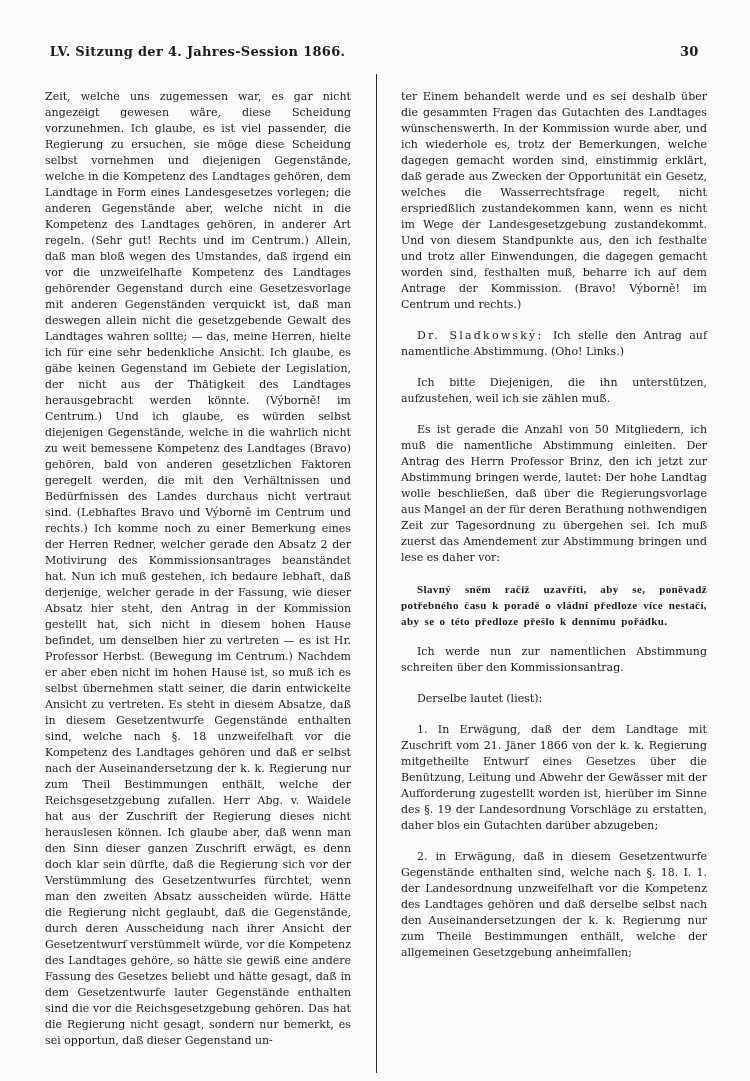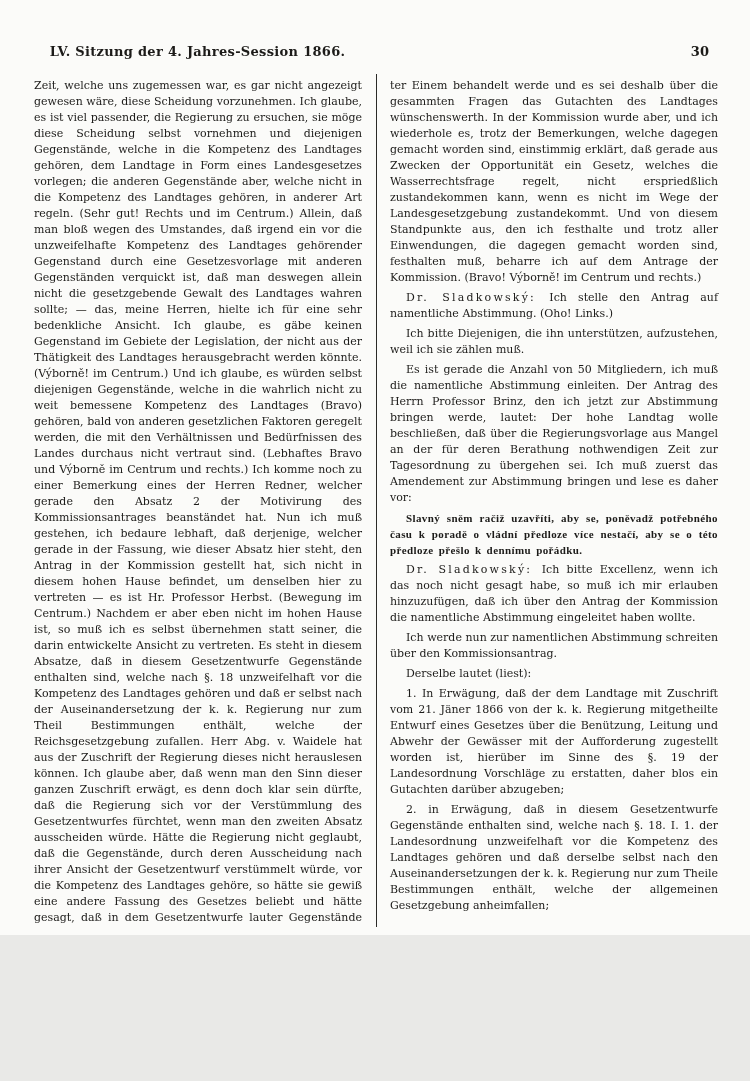--- a/index.html
+++ b/index.html
@@ -4,41 +4,41 @@
 <style>
   html, body {
     margin: 0;
     padding: 0;
     background: #e9e9e7;
     font-family: "DejaVu Serif", "Liberation Serif", serif;
   }
   .page {
     position: relative;
     width: 750px;
-    height: 935px;
+    height: 1081px;
     margin: 0 auto;
     background: #fbfbf9;
     color: #1c1b19;
     overflow: hidden;
   }
   .header {
     position: absolute;
     top: 44px;
     left: 30px;
     right: 30px;
     display: flex;
     align-items: baseline;
     justify-content: space-between;
     font-size: 13px;
     font-weight: bold;
     letter-spacing: 0.3px;
     white-space: nowrap;
   }
   .header .h-left  { width: 335px; text-align: center; }
-  .header .h-num   { width: 40px;  text-align: center; }
+  .header .h-num   { width: 40px;  text-align: left; }
   .header .h-right { width: 335px; text-align: center; }
   .body-columns {
     position: absolute;
     top: 74px;
     left: 30px;
     right: 28px;
     bottom: 8px;
     display: flex;
   }
   .column {
@@ -48,21 +48,21 @@
     font-size: 11px;
     line-height: 16px;
   }
   .col-divider {
     width: 1px;
     background: #2b2a28;
     margin: 0 9px 0 10px;
     flex: none;
   }
   .para {
-    margin: 4px;
+    margin: 15px;
     text-indent: 0;
   }
   .para.indent { text-indent: 16px; }
   .speaker { letter-spacing: 2.2px; }
   .para.czech {
     font-weight: bold;
     letter-spacing: 0.4px;
     word-spacing: 2px;
     font-family: Liberation Serif, serif;
   }
@@ -81,20 +81,19 @@
     <div class="column">
         <p class="para">Zeit, welche uns zugemessen war, es gar nicht angezeigt gewesen wäre, diese Scheidung vorzunehmen. Ich glaube, es ist viel passender, die Regierung zu ersuchen, sie möge diese Scheidung selbst vornehmen und diejenigen Gegenstände, welche in die Kompetenz des Landtages gehören, dem Landtage in Form eines Landesgesetzes vorlegen; die anderen Gegenstände aber, welche nicht in die Kompetenz des Landtages gehören, in anderer Art regeln. (Sehr gut! Rechts und im Centrum.) Allein, daß man bloß wegen des Umstandes, daß irgend ein vor die unzweifelhafte Kompetenz des Landtages gehörender Gegenstand durch eine Gesetzesvorlage mit anderen Gegenständen verquickt ist, daß man deswegen allein nicht die gesetzgebende Gewalt des Landtages wahren sollte; — das, meine Herren, hielte ich für eine sehr bedenkliche Ansicht. Ich glaube, es gäbe keinen Gegenstand im Gebiete der Legislation, der nicht aus der Thätigkeit des Landtages herausgebracht werden könnte. (Výborně! im Centrum.) Und ich glaube, es würden selbst diejenigen Gegenstände, welche in die wahrlich nicht zu weit bemessene Kompetenz des Landtages (Bravo) gehören, bald von anderen gesetzlichen Faktoren geregelt werden, die mit den Verhältnissen und Bedürfnissen des Landes durchaus nicht vertraut sind. (Lebhaftes Bravo und Výborně im Centrum und rechts.) Ich komme noch zu einer Bemerkung eines der Herren Redner, welcher gerade den Absatz 2 der Motivirung des Kommissionsantrages beanständet hat. Nun ich muß gestehen, ich bedaure lebhaft, daß derjenige, welcher gerade in der Fassung, wie dieser Absatz hier steht, den Antrag in der Kommission gestellt hat, sich nicht in diesem hohen Hause befindet, um denselben hier zu vertreten — es ist Hr. Professor Herbst. (Bewegung im Centrum.) Nachdem er aber eben nicht im hohen Hause ist, so muß ich es selbst übernehmen statt seiner, die darin entwickelte Ansicht zu vertreten. Es steht in diesem Absatze, daß in diesem Gesetzentwurfe Gegenstände enthalten sind, welche nach §. 18 unzweifelhaft vor die Kompetenz des Landtages gehören und daß er selbst nach der Auseinandersetzung der k. k. Regierung nur zum Theil Bestimmungen enthält, welche der Reichsgesetzgebung zufallen. Herr Abg. v. Waidele hat aus der Zuschrift der Regierung dieses nicht herauslesen können. Ich glaube aber, daß wenn man den Sinn dieser ganzen Zuschrift erwägt, es denn doch klar sein dürfte, daß die Regierung sich vor der Verstümmlung des Gesetzentwurfes fürchtet, wenn man den zweiten Absatz ausscheiden würde. Hätte die Regierung nicht geglaubt, daß die Gegenstände, durch deren Ausscheidung nach ihrer Ansicht der Gesetzentwurf verstümmelt würde, vor die Kompetenz des Landtages gehöre, so hätte sie gewiß eine andere Fassung des Gesetzes beliebt und hätte gesagt, daß in dem Gesetzentwurfe lauter Gegenstände enthalten sind die vor die Reichsgesetzgebung gehören. Das hat die Regierung nicht gesagt, sondern nur bemerkt, es sei opportun, daß dieser Gegenstand un-</p>
       </div>
     <div class="col-divider"></div>
     <div class="column">
         <p class="para">ter Einem behandelt werde und es sei deshalb über die gesammten Fragen das Gutachten des Landtages wünschenswerth. In der Kommission wurde aber, und ich wiederhole es, trotz der Bemerkungen, welche dagegen gemacht worden sind, einstimmig erklärt, daß gerade aus Zwecken der Opportunität ein Gesetz, welches die Wasserrechtsfrage regelt, nicht erspriedßlich zustandekommen kann, wenn es nicht im Wege der Landesgesetzgebung zustandekommt. Und von diesem Standpunkte aus, den ich festhalte und trotz aller Einwendungen, die dagegen gemacht worden sind, festhalten muß, beharre ich auf dem Antrage der Kommission. (Bravo! Výborně! im Centrum und rechts.)</p>
         <p class="para indent"><span class="speaker">Dr. Sladkowský: </span>Ich stelle den Antrag auf namentliche Abstimmung. (Oho! Links.)</p>
         <p class="para indent">Ich bitte Diejenigen, die ihn unterstützen, aufzustehen, weil ich sie zählen muß.</p>
         <p class="para indent">Es ist gerade die Anzahl von 50 Mitgliedern, ich muß die namentliche Abstimmung einleiten. Der Antrag des Herrn Professor Brinz, den ich jetzt zur Abstimmung bringen werde, lautet: Der hohe Landtag wolle beschließen, daß über die Regierungsvorlage aus Mangel an der für deren Berathung nothwendigen Zeit zur Tagesordnung zu übergehen sei. Ich muß zuerst das Amendement zur Abstimmung bringen und lese es daher vor:</p>
         <p class="para indent czech">Slavný sněm račiž uzavříti, aby se, poněvadž potřebného času k poradě o vládní předloze více nestačí, aby se o této předloze přešlo k dennímu pořádku.</p>
-        <p class="para indent"><span class="speaker">Dr. Sladkowský: </span>Ich bitte Excellenz, wenn ich das noch nicht gesagt habe, so muß ich mir erlauben hinzuzufügen, daß ich über den Antrag der Kommission die namentliche Abstimmung eingeleitet haben wollte.</p>
         <p class="para indent">Ich werde nun zur namentlichen Abstimmung schreiten über den Kommissionsantrag.</p>
         <p class="para indent">Derselbe lautet (liest):</p>
         <p class="para indent">1. In Erwägung, daß der dem Landtage mit Zuschrift vom 21. Jäner 1866 von der k. k. Regierung mitgetheilte Entwurf eines Gesetzes über die Benützung, Leitung und Abwehr der Gewässer mit der Aufforderung zugestellt worden ist, hierüber im Sinne des §. 19 der Landesordnung Vorschläge zu erstatten, daher blos ein Gutachten darüber abzugeben;</p>
         <p class="para indent">2. in Erwägung, daß in diesem Gesetzentwurfe Gegenstände enthalten sind, welche nach §. 18. I. 1. der Landesordnung unzweifelhaft vor die Kompetenz des Landtages gehören und daß derselbe selbst nach den Auseinandersetzungen der k. k. Regierung nur zum Theile Bestimmungen enthält, welche der allgemeinen Gesetzgebung anheimfallen;</p>
       </div>
   </div>
 </div>
 
 </body></html>

